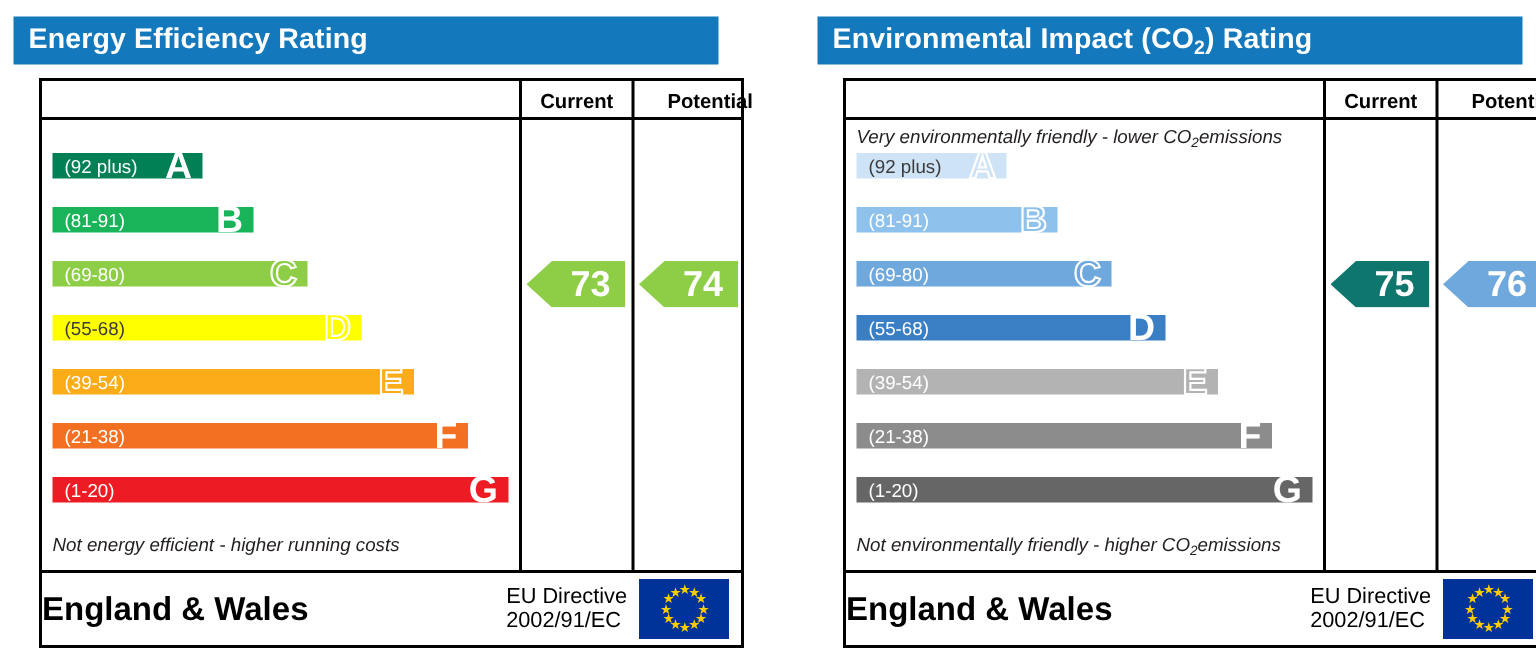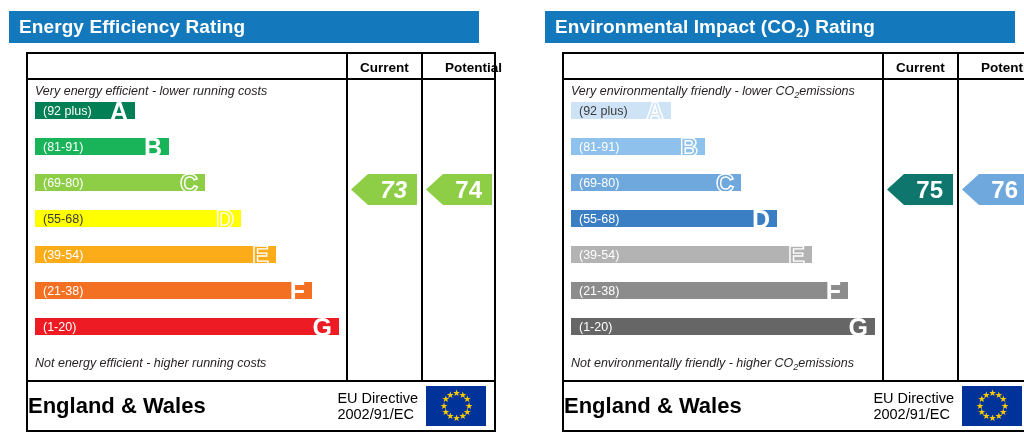--- a/index.html
+++ b/index.html
@@ -135,23 +135,20 @@
     <div class="frame">
 
       <div class="hdrrow"></div>
       <div class="vline c1"></div>
       <div class="vline c2"></div>
 
       <div class="colhead cur">Current</div>
       <div class="colhead pot">Potential</div>
 
       <div class="body">
-        <div class="cap top">
-          <span>Very energy efficient - lower running costs</span>
-        </div>
 
         <div class="band" style="top: 22px; width: 100px; background: rgb(0, 128, 84);">
           <span class="rng">(92 plus)</span>
           <span class="ltr">A</span>
         </div>
         <div class="band" style="top: 58px; width: 134px; background: rgb(25, 180, 89);">
           <span class="rng">(81-91)</span>
           <span class="ltr">B</span>
         </div>
         <div class="band" style="top: 94px; width: 170px; background: rgb(141, 206, 70);">
@@ -173,21 +170,21 @@
         <div class="band" style="top: 238px; width: 304px; background: rgb(237, 28, 36);">
           <span class="rng">(1-20)</span>
           <span class="ltr">G</span>
         </div>
 
         <div class="cap bot">
           <span>Not energy efficient - higher running costs</span>
         </div>
       </div>
 
-      <div class="arrowwrap" style="top: 120px; left: 323px; width: 66px; font-style: italic;">
+      <div class="arrowwrap" style="top: 120px; left: 323px; width: 66px;">
         <div class="arrow" style="background: rgb(141, 206, 70);">
           <span class="num">73</span>
         </div>
       </div>
       <div class="arrowwrap" style="top: 120px; left: 398px; width: 66px;">
         <div class="arrow" style="background: rgb(141, 206, 70);">
           <span class="num">74</span>
         </div>
       </div>
 

